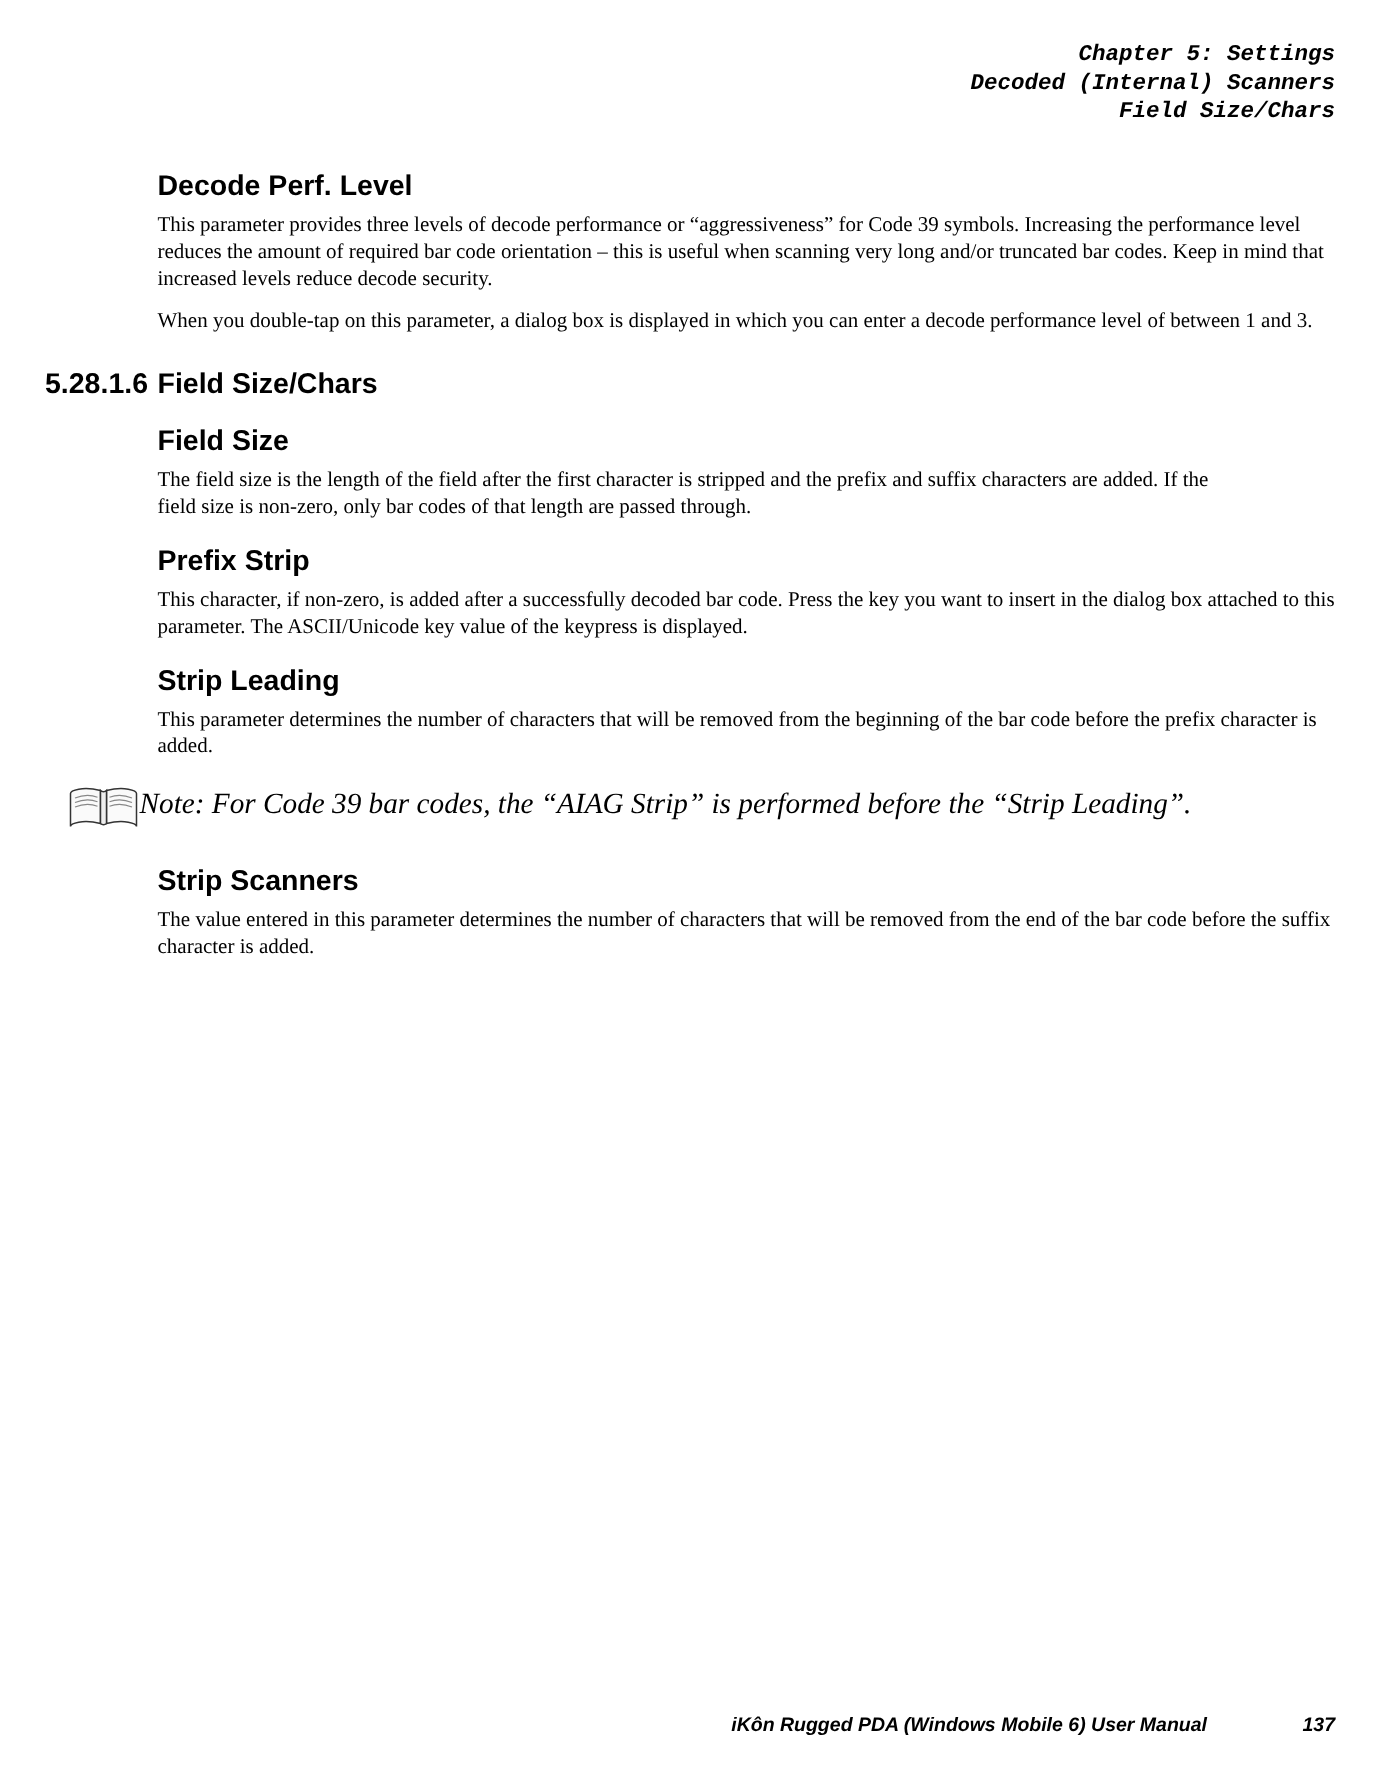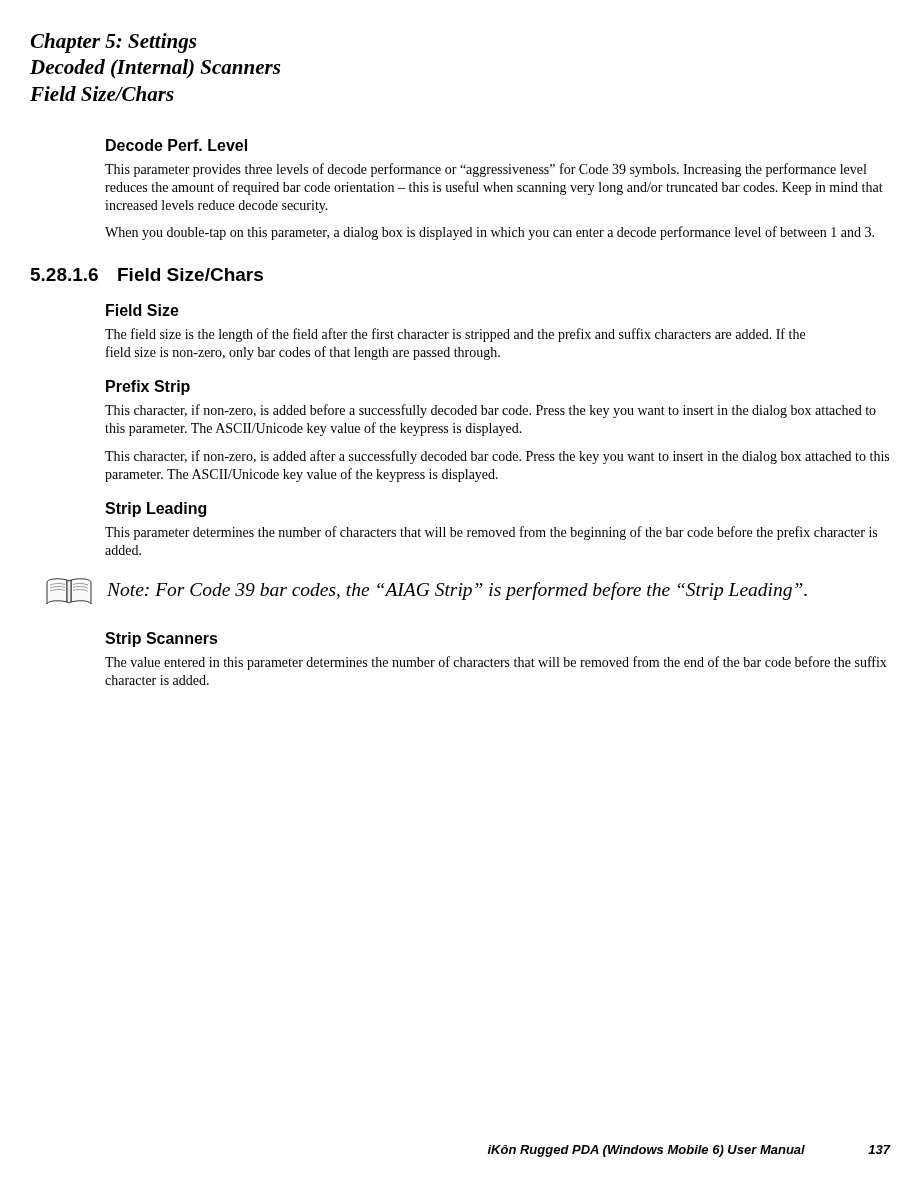--- a/index.html
+++ b/index.html
@@ -11,69 +11,67 @@
     font-family: "Times New Roman", Times, serif;
     color: #000;
   }
   .page {
     width: 920px;
     height: 1185px;
     padding: 28px 30px 28px 30px;
     position: relative;
   }
   .header {
-    text-align: left;
-    font-family: Liberation Serif, serif;
+    text-align: right;
+    font-family: Liberation Mono, monospace;
     font-weight: bold;
     font-style: italic;
-    font-size: 21px;
+    font-size: 15px;
     line-height: 1.25;
     margin-bottom: 30px;
   }
   .content { padding-left: 75px; padding-right: 0; }
   .h3 {
     font-family: "Trebuchet MS", "Segoe UI", sans-serif;
     font-weight: bold;
-    font-size: 16px;
+    font-size: 19px;
     margin-top: 16px;
     margin-bottom: 6px;
   }
   .body-text {
     font-family: "Times New Roman", Times, serif;
     font-size: 14px;
     line-height: 1.28;
     margin-bottom: 10px;
   }
   .section-row {
     display: flex;
     align-items: baseline;
     margin-top: 22px;
     margin-bottom: 12px;
     margin-left: -75px;
-    gap: 12px;
   }
   .section-num {
     font-family: "Trebuchet MS", "Segoe UI", sans-serif;
     font-weight: bold;
     font-size: 19px;
     width: 75px;
     flex: 0 0 75px;
   }
   .section-title {
     font-family: "Trebuchet MS", "Segoe UI", sans-serif;
     font-weight: bold;
     font-size: 19px;
   }
   .note-row {
     display: flex;
     align-items: flex-start;
     margin-left: -60px;
     margin-top: 14px;
     margin-bottom: 22px;
-    gap: 14px;
   }
   .note-icon {
     flex: 0 0 48px;
     width: 48px;
     height: 34px;
   }
   .note-text {
     font-family: "Times New Roman", Times, serif;
     font-style: italic;
     font-size: 19.5px;
@@ -117,21 +115,20 @@
 
     <div class="section-row">
       <div class="section-num">5.28.1.6</div>
       <div class="section-title">Field Size/Chars</div>
     </div>
 
     <div class="h3">Field Size</div>
     <div class="body-text" style="max-width:720px">The field size is the length of the field after the first character is stripped and the prefix and suffix characters are added. If the field size is non-zero, only bar codes of that length are passed through.</div>
 
     <div class="h3">Prefix Strip</div>
-    <div class="body-text">This character, if non-zero, is added before a successfully decoded bar code. Press the key you want to insert in the dialog box attached to this parameter. The ASCII/Unicode key value of the keypress is displayed.</div>
 
     <div class="body-text">This character, if non-zero, is added after a successfully decoded bar code. Press the key you want to insert in the dialog box attached to this parameter. The ASCII/Unicode key value of the keypress is displayed.</div>
 
     <div class="h3">Strip Leading</div>
     <div class="body-text">This parameter determines the number of characters that will be removed from the beginning of the bar code before the prefix character is added.</div>
 
     <div class="note-row">
       <div class="note-icon">
         <svg viewBox="0 0 48 34" width="48" height="34">
           <path d="M2 8 C2 6 10 3 22 6 L22 28 C10 25 2 28 2 30 Z" fill="#fafafa" stroke="#333" stroke-width="1"></path>

